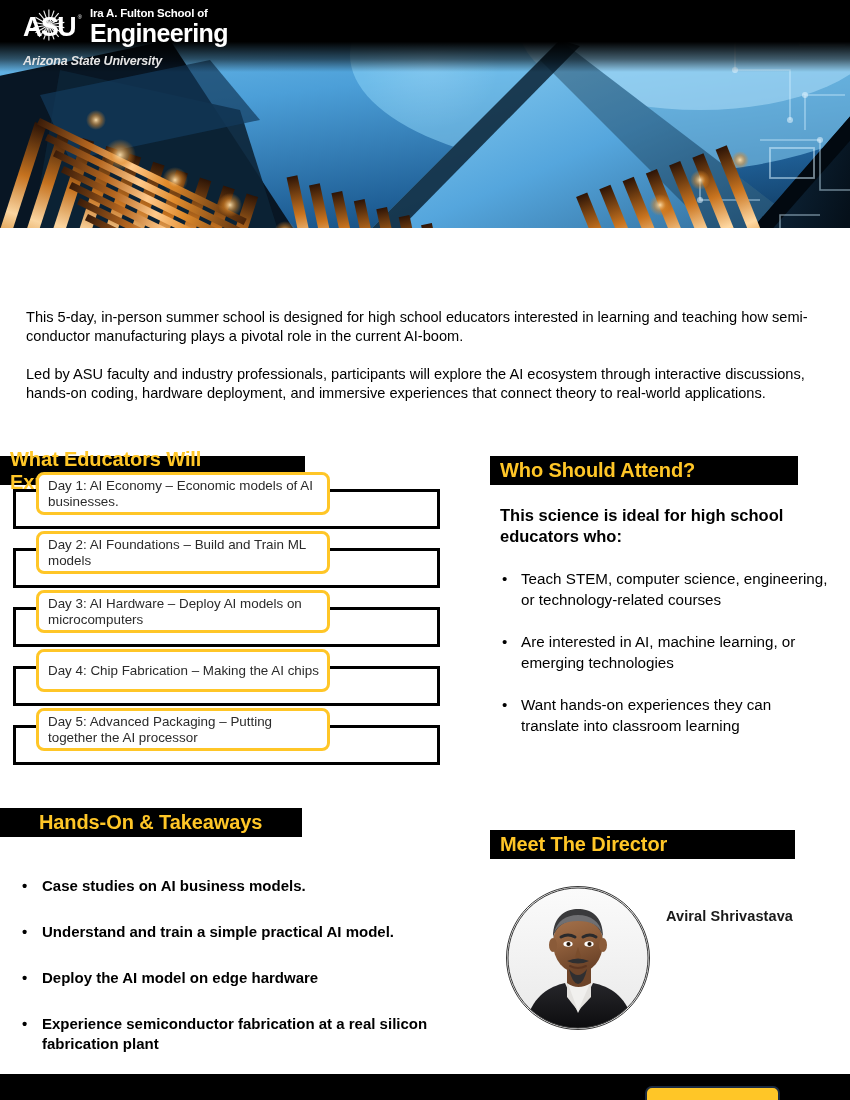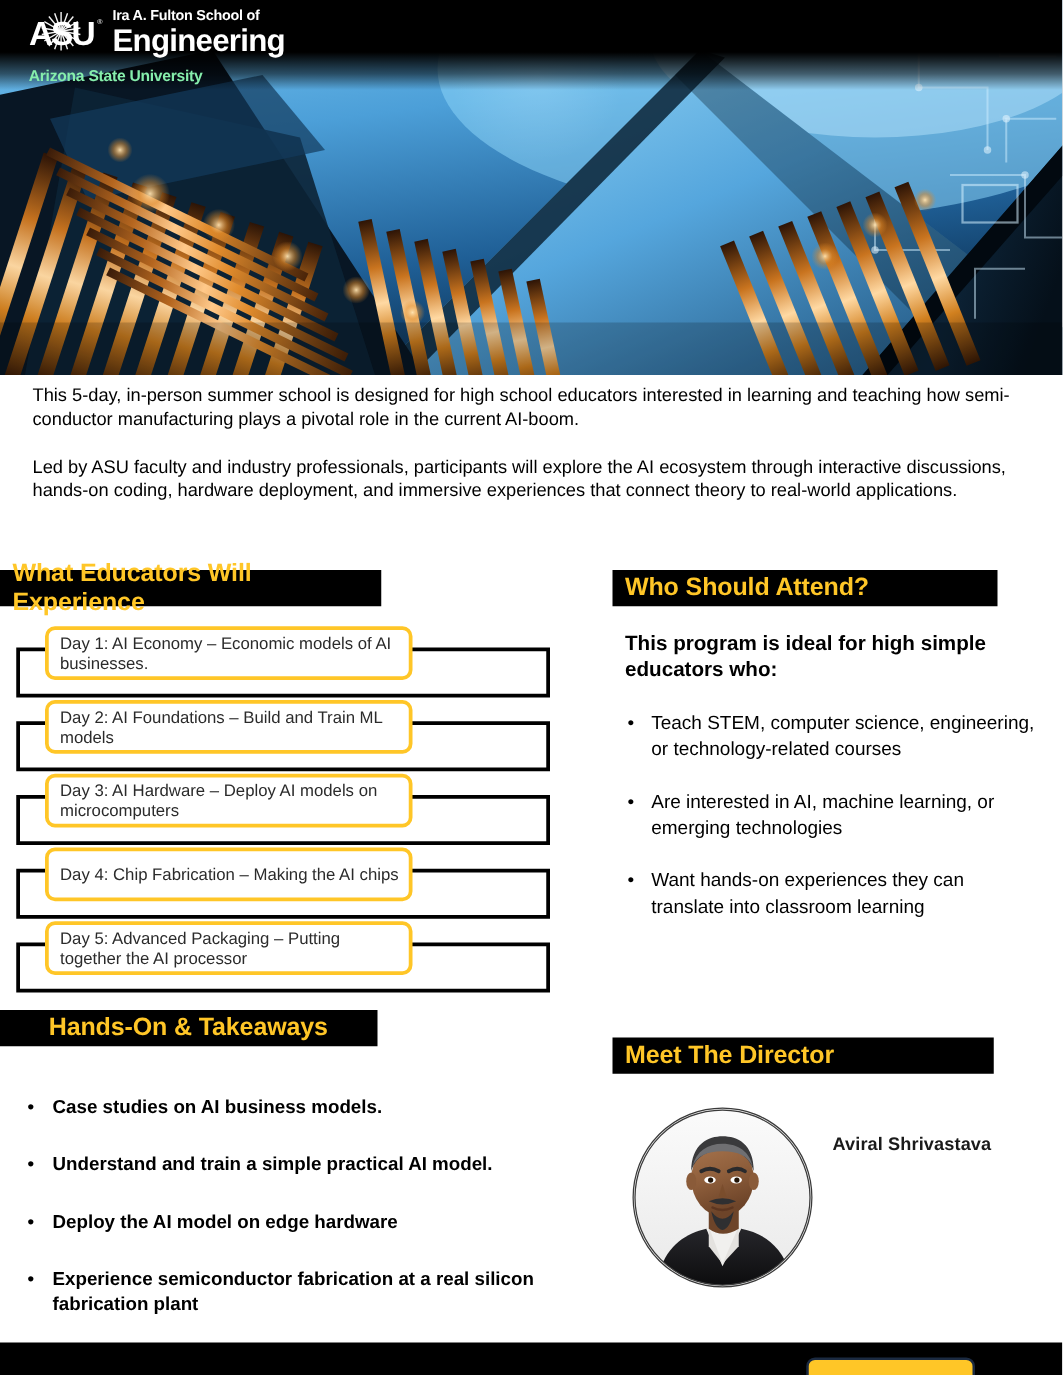--- a/index.html
+++ b/index.html
@@ -22,21 +22,21 @@
     height: 1100px;
     background: #ffffff;
     overflow: hidden;
   }
 
   
   .hero {
     position: absolute;
     left: 0; top: 0;
     width: 850px;
-    height: 300px;
+    height: 228px;
     overflow: hidden;
     background: #0a0d14;
   }
   .hero-photo {
     position: absolute;
     left: 0; top: 0;
     width: 850px; height: 300px;
   }
   .hero-mask-top {
     position: absolute;
@@ -82,22 +82,23 @@
     white-space: nowrap;
     margin-top: 1px;
     color: #ffffff;
   }
   .asu-line3 {
     font-size: 12.5px;
     font-weight: 700;
     letter-spacing: -0.2px;
     margin-top: 8px;
     margin-left: 1px;
-    color: #86efac;
+    color: #e5e5e5;
     white-space: nowrap;
+    font-style: italic;
   }
 
   
   .title-band {
     position: absolute;
     left: 0;
     top: 208px;
     width: 850px;
     height: 78px;
     background: #000000;
@@ -153,21 +154,21 @@
     box-sizing: border-box;
   }
   #hdr-experience { left: 0px;   top: 456px; width: 305px; height: 29px; }
   #hdr-attend     { left: 490px; top: 456px; width: 308px; height: 29px; }
   #hdr-hands      { left: 0px;   top: 808px; width: 302px; height: 29px; padding-left: 39px; }
   #hdr-director   { left: 490px; top: 830px; width: 305px; height: 29px; }
 
   
   .days {
     position: absolute;
-    left: 0; top: 500px;
+    left: 0; top: 471px;
     width: 460px; height: 305px;
   }
   .day-row {
     position: absolute;
     left: 0;
     width: 460px;
     height: 59px;
   }
   .day-back {
     position: absolute;
@@ -558,21 +559,21 @@
     </div>
     <div class="day-row" style="top:236px;">
       <div class="day-back"></div>
       <div class="day-front">
         <span class="day-text">Day 5: Advanced Packaging – Putting together the AI processor</span>
       </div>
     </div>
   </div>
 
   <div class="attend">
-    <p class="attend-lead">This program is ideal for high simple educators who:</p>
+    <p class="attend-lead">This science is ideal for high school educators who:</p>
     <ul class="bullet-list">
       <li>
         <span class="dot">•</span>
         <span>Teach STEM, computer science, engineering, or technology-related courses</span>
       </li>
       <li>
         <span class="dot">•</span>
         <span>Are interested in AI, machine learning, or emerging technologies</span>
       </li>
       <li>

